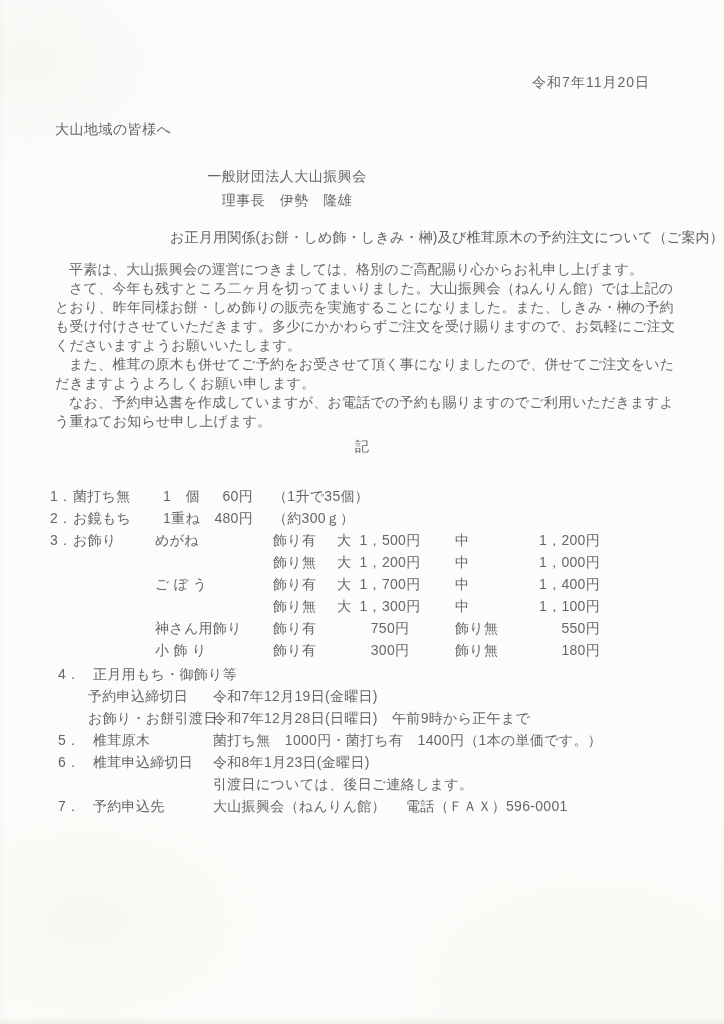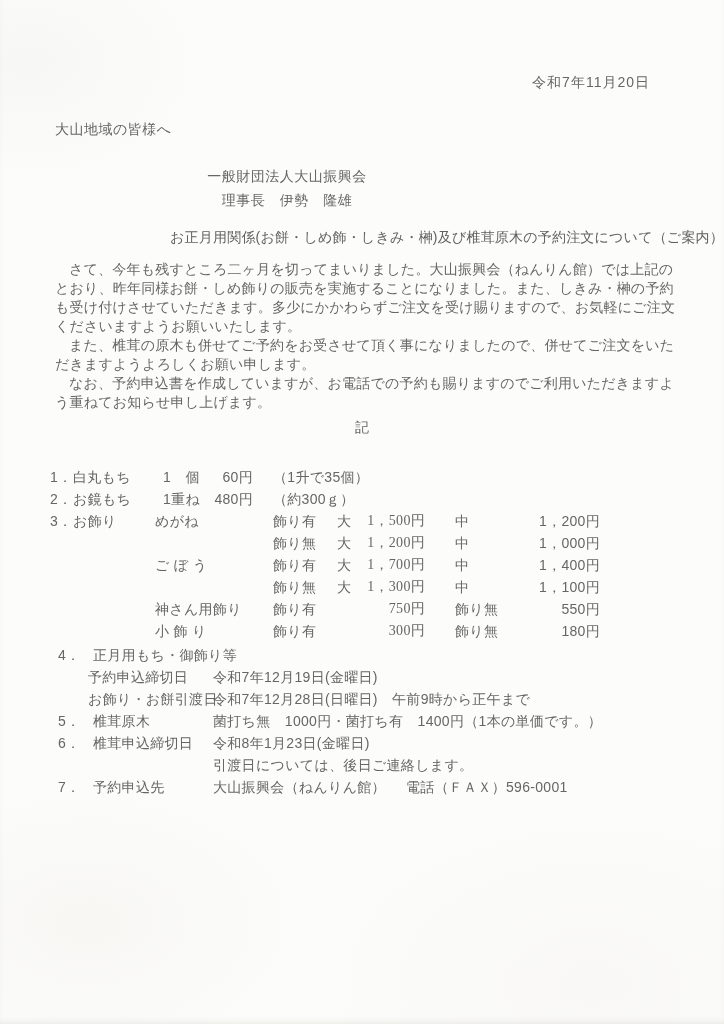--- a/index.html
+++ b/index.html
@@ -80,21 +80,21 @@
   .name  { width: 90px; }
   .qty   { width: 45px; }
   .price { width: 45px; text-align: right; }
   .note  { margin-left: 20px; }
   
   .name3   { width: 82px; }
   .dspacer { width: 105px; }
   .variant { width: 110px; }
   .option  { width: 62px; padding-left: 8px; box-sizing: border-box; }
   .size    { width: 28px; padding-left: 10px; box-sizing: border-box; }
-  .price1  { width: 70px; text-align: right; font-family: Liberation Serif, serif; }
+  .price1  { width: 70px; text-align: center; }
   .label2  { width: 62px; margin-left: 30px; }
   .price2  { width: 83px; text-align: right; }
   
   .sec4 { margin-top: 2px; }
   .num-s   { width: 43px; padding-left: 8px; box-sizing: border-box; }
   .label-s { width: 120px; }
   .ispacer { width: 38px; }
   .label-d { width: 125px; }
   .vspacer { width: 163px; }
   .phone   { margin-left: 20px; }
@@ -109,32 +109,33 @@
   <div class="recipient">大山地域の皆様へ</div>
 
   <div class="sender">
     <div>一般財団法人大山振興会</div>
     <div>理事長　伊勢　隆雄</div>
   </div>
 
   <div class="title">お正月用関係(お餅・しめ飾・しきみ・榊)及び椎茸原木の予約注文について（ご案内）</div>
 
   <div class="body-text">
+    <p>平素は、大山振興会の運営につきましては、格別のご高配賜り心からお礼申し上げます。</p>
     <p>さて、今年も残すところ二ヶ月を切ってまいりました。大山振興会（ねんりん館）では上記のとおり、昨年同様お餅・しめ飾りの販売を実施することになりました。また、しきみ・榊の予約も受け付けさせていただきます。多少にかかわらずご注文を受け賜りますので、お気軽にご注文くださいますようお願いいたします。</p>
     <p>また、椎茸の原木も併せてご予約をお受させて頂く事になりましたので、併せてご注文をいただきますようよろしくお願い申します。</p>
     <p>なお、予約申込書を作成していますが、お電話での予約も賜りますのでご利用いただきますよう重ねてお知らせ申し上げます。</p>
   </div>
 
   <div class="record-marker">記</div>
 
   <div class="order-list">
 
     <div class="row">
       <span class="num">1．</span>
-      <span class="name">白丸もち</span>
+      <span class="name">菌打ち無</span>
       <span class="qty">1　個</span>
       <span class="price">60円</span>
       <span class="note">（1升で35個）</span>
     </div>
 
     <div class="row">
       <span class="num">2．</span>
       <span class="name">お鏡もち</span>
       <span class="qty">1重ね</span>
       <span class="price">480円</span>

